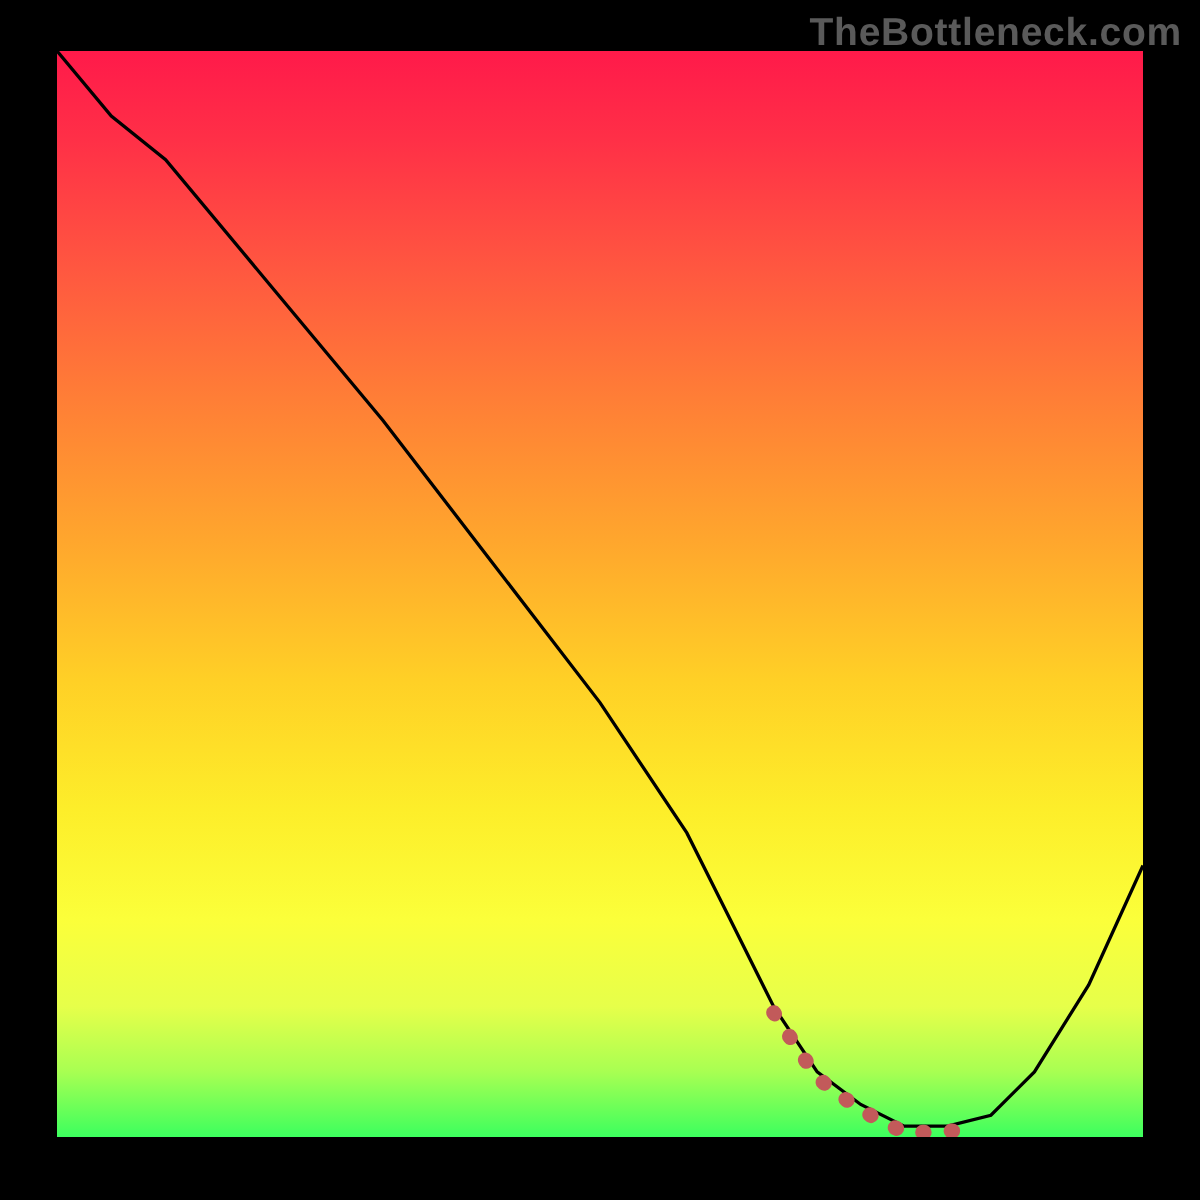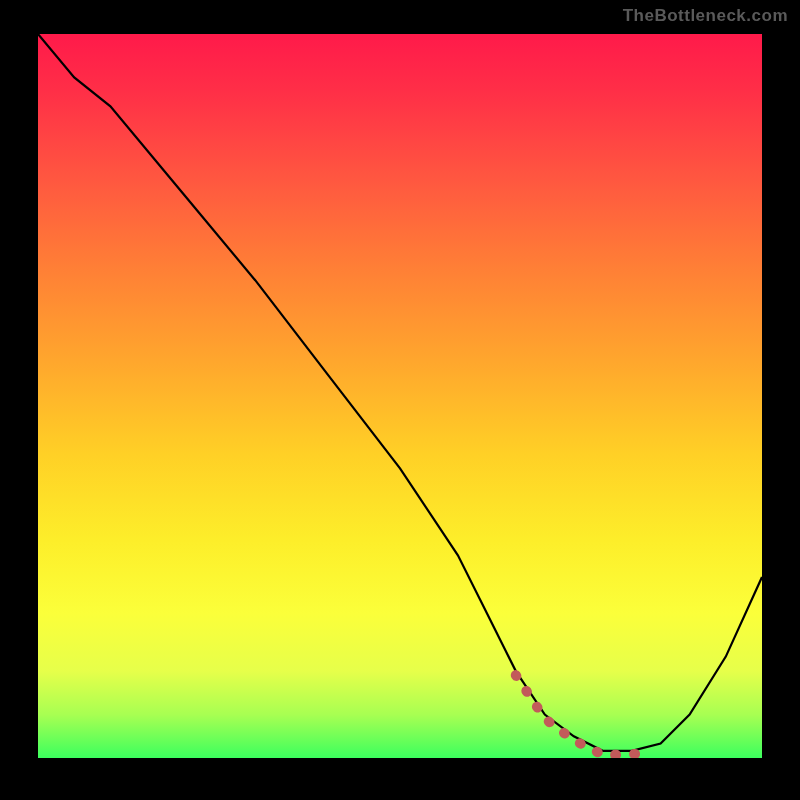--- a/index.html
+++ b/index.html
@@ -8,21 +8,21 @@
     width: 800px;
     height: 800px;
     background: #000;
     position: relative;
   }
   .watermark {
     position: absolute;
     top: 6px;
     right: 12px;
     font-family: Arial, sans-serif;
-    font-size: 17px;
+    font-size: 26px;
     font-weight: bold;
     color: #5a5a5a;
     letter-spacing: 0.5px;
     z-index: 5;
   }
   .plot-area {
     position: absolute;
     left: 38px;
     top: 34px;
     width: 724px;

